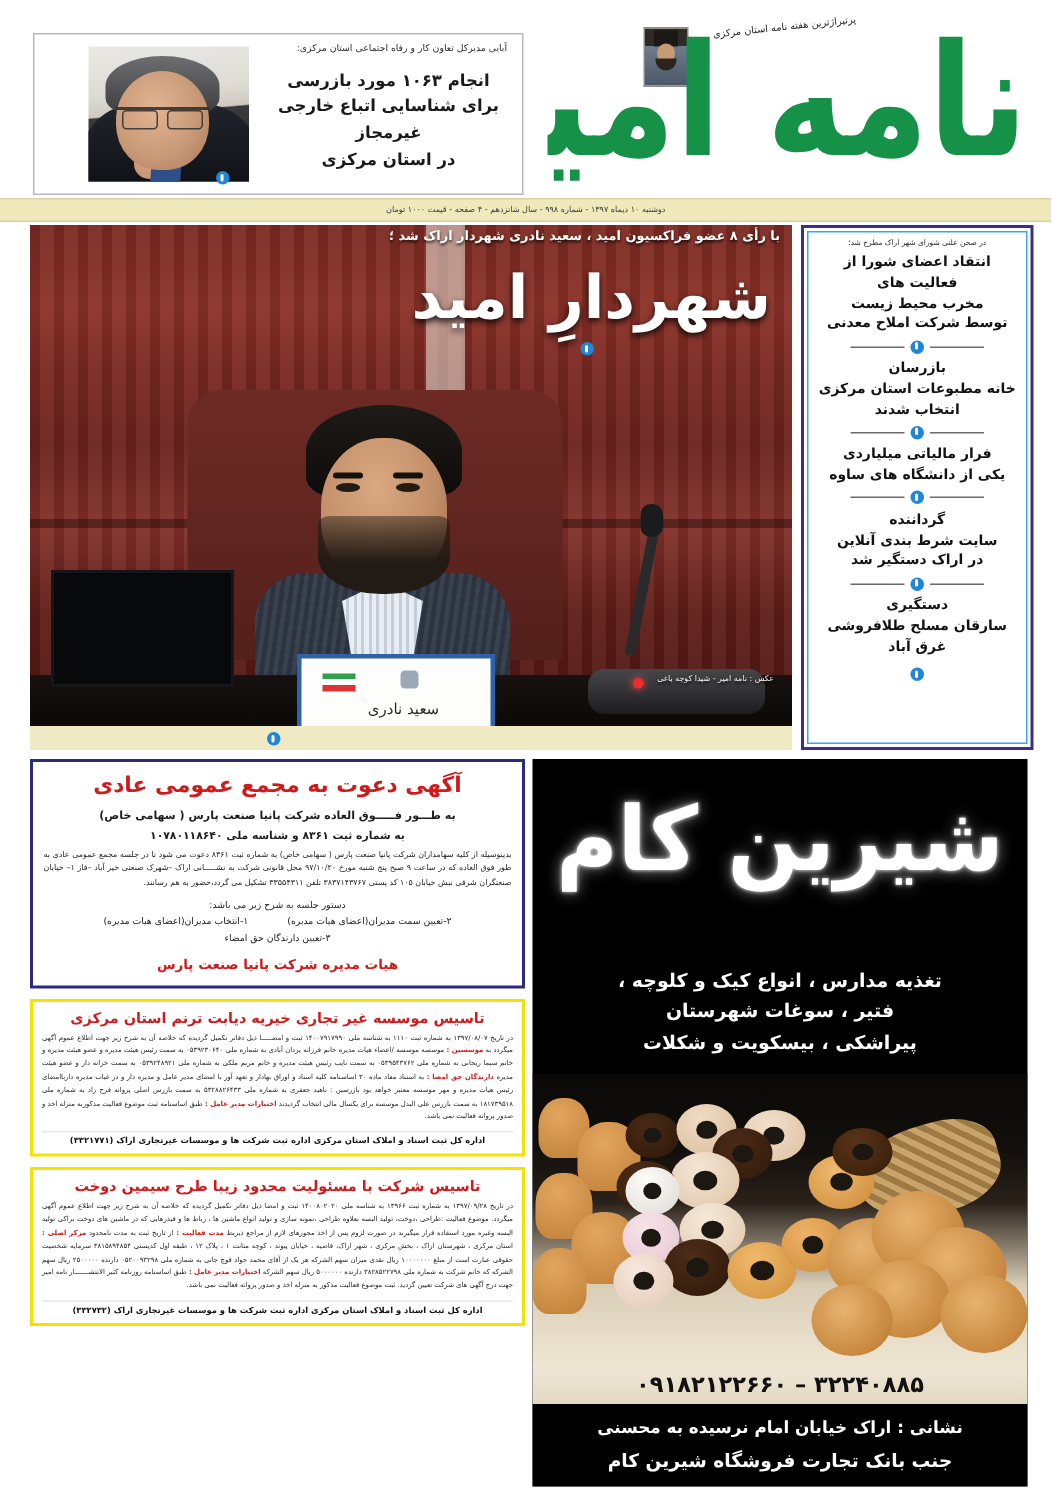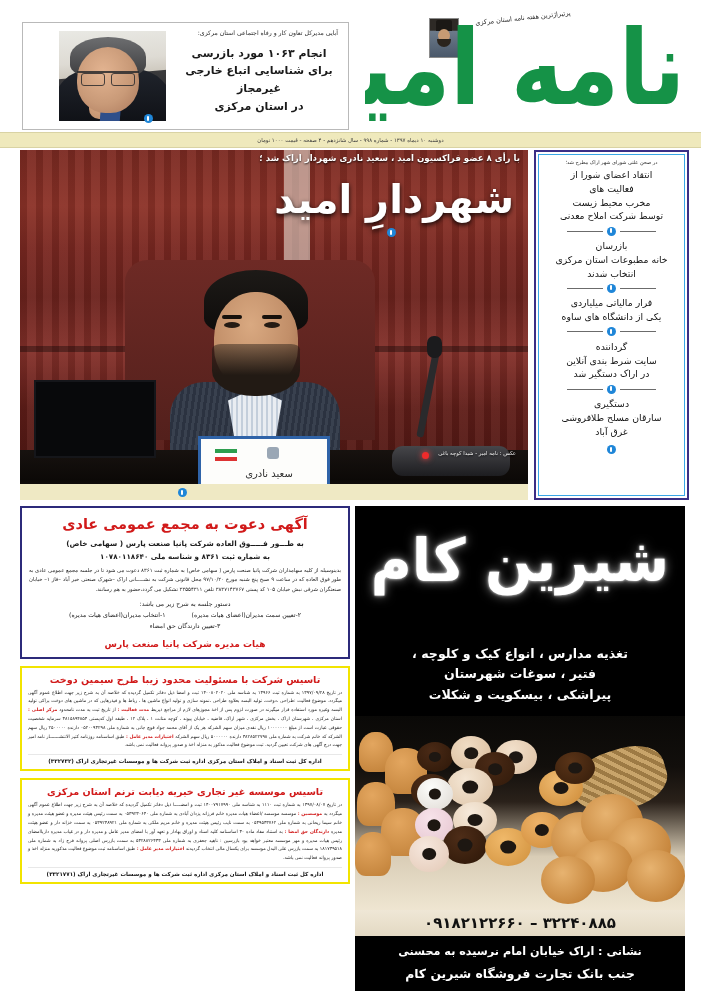--- a/index.html
+++ b/index.html
@@ -204,21 +204,21 @@
   .sidebar{
     position:absolute;left:534px;top:150px;width:155px;height:350px;
     border:2px solid #3b2f86;background:#fff;box-sizing:border-box;
   }
   .sidebar-inner{
     position:absolute;inset:2px;border:1.5px solid #3aa7e6;box-sizing:border-box;
     padding:4px 6px;display:flex;flex-direction:column;
   }
   .sb-kicker{font-size:5px;color:#2a2a2a;text-align:center;margin-bottom:3px;}
   .sb-item{text-align:center;}
-  .sb-line{font-size:9.3px;font-weight:normal;color:#121212;line-height:1.48;}
+  .sb-line{font-size:9.3px;font-weight:bold;color:#121212;line-height:1.48;}
   .sb-sep{
     display:flex;align-items:center;justify-content:center;gap:4px;margin:3.5px 0 3.5px;
   }
   .sb-sep .bar{height:1px;background:#6b6b6b;width:36px;}
 
   
   .notice-col{position:absolute;left:20px;top:506px;width:330px;}
   .notice-a{
     border:2px solid #2c2a7a;background:#fff;box-sizing:border-box;padding:5px 7px 6px;
     position:relative;
@@ -442,45 +442,45 @@
         <div class="row">
           <span>۲-تعیین سمت مدیران(اعضای هیات مدیره)</span>
           <span>۱-انتخاب مدیران(اعضای هیات مدیره)</span>
         </div>
         <div>۳-تعیین دارندگان حق امضاء</div>
       </div>
       <div class="na-sign">هیات مدیره شرکت پانیا صنعت پارس</div>
     </div>
 
     <div class="notice-y">
+      <div class="ny-title">تاسیس موسسه غیر تجاری خیریه دیابت ترنم استان مرکزی</div>
+      <div class="ny-body">
+        <span>در تاریخ ۱۳۹۷/۰۸/۰۷ به شماره ثبت ۱۱۱۰ به شناسه ملی ۱۴۰۰۷۹۱۷۹۹۰ ثبت و امضـــــا ذیل دفاتر تکمیل گردیده که خلاصه آن به شرح زیر جهت اطلاع عموم آگهی میگردد به</span>
+        <span class="lab">موسسین :</span>
+        <span>موسسه موسسه /اعضاء هیات مدیره خانم فرزانه یزدان آبادی به شماره ملی ۰۵۳۹۲۳۰۶۴۰ به سمت رئیس هیئت مدیره و عضو هیئت مدیره و خانم سیما ریحانی به شماره ملی ۰۵۳۹۵۴۳۷۶۲ به سمت نایب رئیس هیئت مدیره و خانم مریم ملکی به شماره ملی ۰۵۳۹۲۴۸۹۲۱ به سمت خزانه دار و عضو هیئت مدیره</span>
+        <span class="lab">دارندگان حق امضا :</span>
+        <span>به استناد مفاد ماده ۳۰ اساسنامه کلیه اسناد و اوراق بهادار و تعهد آور با امضای مدیر عامل و مدیره دار و در غیاب مدیره دارباامضای رئیس هیات مدیره و مهر موسسه معتبر خواهد بود بازرسین : ناهید جعفری به شماره ملی ۵۳۲۸۸۲۶۴۳۳ به سمت بازرس اصلی پروانه فرح زاد به شماره ملی ۱۸۱۷۳۹۵۱۸ به سمت بازرس علی البدل موسسه برای یکسال مالی انتخاب گردیدند</span>
+        <span class="lab">اختیارات مدیر عامل :</span>
+        <span>طبق اساسنامه ثبت موضوع فعالیت مذکوربه منزله اخذ و صدور پروانه فعالیت نمی باشد.</span>
+      </div>
+      <div class="ny-foot">اداره کل ثبت اسناد و املاک استان مرکزی اداره ثبت شرکت ها و موسسات غیرتجاری اراک (۳۳۲۱۷۷۱)</div>
+    </div>
+
+    <div class="notice-y">
       <div class="ny-title">تاسیس شرکت با مسئولیت محدود زیبا طرح سیمین دوخت</div>
       <div class="ny-body">
         <span>در تاریخ ۱۳۹۷/۰۹/۲۸ به شماره ثبت ۱۳۹۶۶ به شناسه ملی ۱۴۰۰۸۰۲۰۲۰ ثبت و امضا ذیل دفاتر تکمیل گردیده که خلاصه آن به شرح زیر جهت اطلاع عموم آگهی میگردد. موضوع فعالیت :طراحی ،دوخت، تولید البسه بعلاوه طراحی ،نمونه سازی و تولید انواع ماشین ها ، رباط ها و فیذرهایی که در ماشین های دوخت براکی تولید البسه وغیره مورد استفاده قرار میگیرند در صورت لزوم پس از اخذ مجوزهای لازم از مراجع ذیربط</span>
         <span class="lab">مدت فعالیت :</span>
         <span>از تاریخ ثبت به مدت نامحدود</span>
         <span class="lab">مرکز اصلی :</span>
         <span>استان مرکزی ، شهرستان اراک ، بخش مرکزی ، شهر اراک، قاضیه ، خیابان پیوند ، کوچه متانت ۱ ، پلاک ۱۲ ، طبقه اول کدپستی ۳۸۱۵۸۹۴۸۵۴ سرمایه شخصیت حقوقی عبارت است از مبلغ ۱۰۰۰۰۰۰۰ ریال نقدی میزان سهم الشرکه هر یک از آقای محمد جواد قوچ جانی به شماره ملی ۰۵۲۰۰۹۳۲۹۸ دارنده ۲۵۰۰۰۰۰ ریال سهم الشرکه که خانم شرکت به شماره ملی ۳۸۲۸۵۲۲۷۹۸ دارنده ۵۰۰۰۰۰۰ ریال سهم الشرکه</span>
         <span class="lab">اختیارات مدیر عامل :</span>
         <span>طبق اساسنامه روزنامه کثیر الانتشـــــــار نامه امیر جهت درج آگهی های شرکت تعیین گردید. ثبت موضوع فعالیت مذکور به منزله اخذ و صدور پروانه فعالیت نمی باشد.</span>
       </div>
       <div class="ny-foot">اداره کل ثبت اسناد و املاک استان مرکزی اداره ثبت شرکت ها و موسسات غیرتجاری اراک (۳۳۲۷۳۲)</div>
-    </div>
-
-    <div class="notice-y">
-      <div class="ny-title">تاسیس موسسه غیر تجاری خیریه دیابت ترنم استان مرکزی</div>
-      <div class="ny-body">
-        <span>در تاریخ ۱۳۹۷/۰۸/۰۷ به شماره ثبت ۱۱۱۰ به شناسه ملی ۱۴۰۰۷۹۱۷۹۹۰ ثبت و امضـــــا ذیل دفاتر تکمیل گردیده که خلاصه آن به شرح زیر جهت اطلاع عموم آگهی میگردد به</span>
-        <span class="lab">موسسین :</span>
-        <span>موسسه موسسه /اعضاء هیات مدیره خانم فرزانه یزدان آبادی به شماره ملی ۰۵۳۹۲۳۰۶۴۰ به سمت رئیس هیئت مدیره و عضو هیئت مدیره و خانم سیما ریحانی به شماره ملی ۰۵۳۹۵۴۳۷۶۲ به سمت نایب رئیس هیئت مدیره و خانم مریم ملکی به شماره ملی ۰۵۳۹۲۴۸۹۲۱ به سمت خزانه دار و عضو هیئت مدیره</span>
-        <span class="lab">دارندگان حق امضا :</span>
-        <span>به استناد مفاد ماده ۳۰ اساسنامه کلیه اسناد و اوراق بهادار و تعهد آور با امضای مدیر عامل و مدیره دار و در غیاب مدیره دارباامضای رئیس هیات مدیره و مهر موسسه معتبر خواهد بود بازرسین : ناهید جعفری به شماره ملی ۵۳۲۸۸۲۶۴۳۳ به سمت بازرس اصلی پروانه فرح زاد به شماره ملی ۱۸۱۷۳۹۵۱۸ به سمت بازرس علی البدل موسسه برای یکسال مالی انتخاب گردیدند</span>
-        <span class="lab">اختیارات مدیر عامل :</span>
-        <span>طبق اساسنامه ثبت موضوع فعالیت مذکوربه منزله اخذ و صدور پروانه فعالیت نمی باشد.</span>
-      </div>
-      <div class="ny-foot">اداره کل ثبت اسناد و املاک استان مرکزی اداره ثبت شرکت ها و موسسات غیرتجاری اراک (۳۳۲۱۷۷۱)</div>
     </div>
 
   </div>
 
   <div class="ad">
     <div class="ad-title">شیرین کام</div>
     <div class="ad-lines">
       <div>تغذیه مدارس ، انواع کیک و کلوچه ،</div>
       <div>فتیر ، سوغات شهرستان</div>
       <div>پیراشکی ، بیسکویت و شکلات</div>

